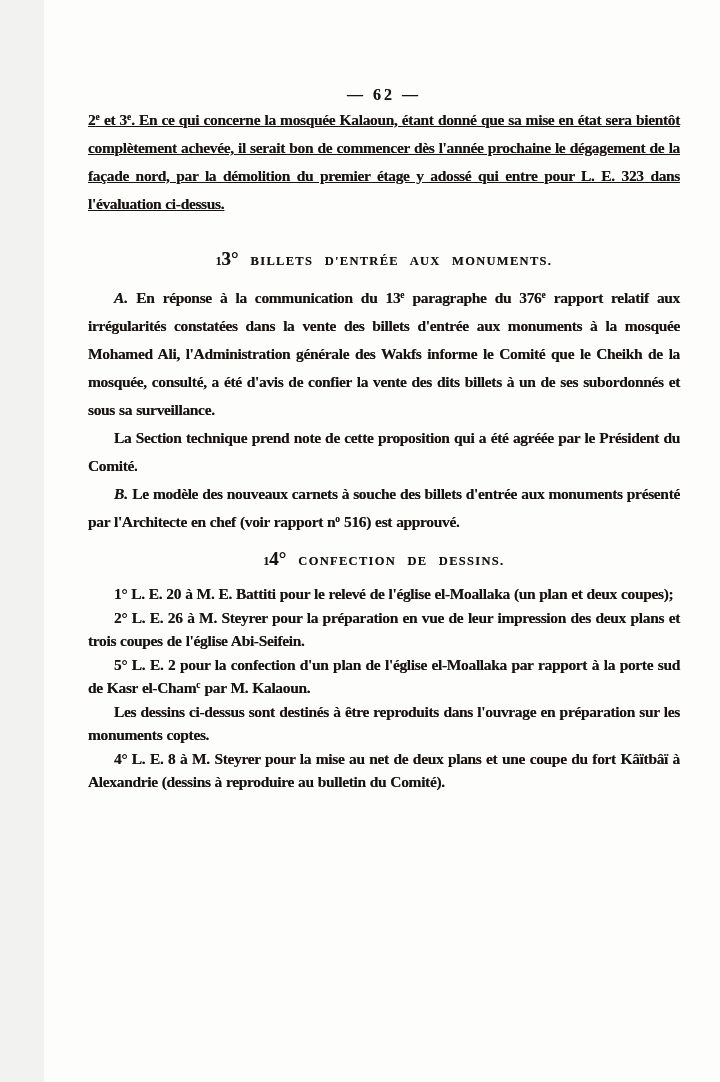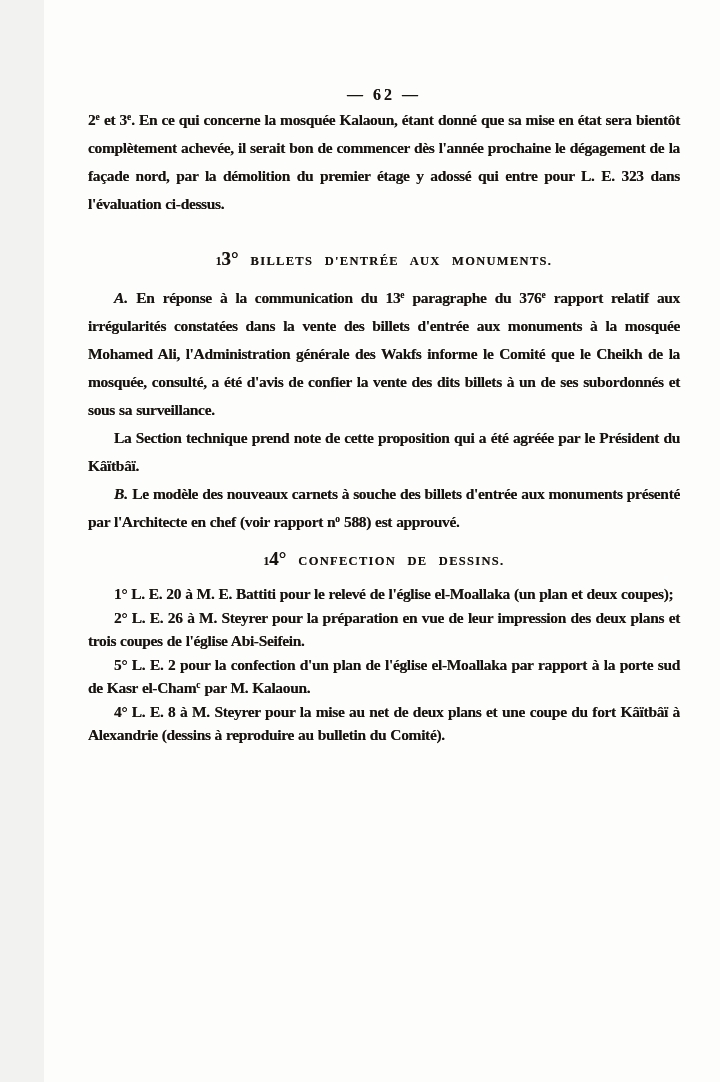--- a/index.html
+++ b/index.html
@@ -29,21 +29,21 @@
   p.para {
     margin: 0;
     font-size: 15.5px;
     letter-spacing: -0.35px;
     word-spacing: 0.5px;
     line-height: 28px;
     text-align: justify;
   }
   p.tight { line-height: 23.5px; }
   .ind { text-indent: 26px; }
-  .mt-para1 { margin-top: 24px; }
+  .mt-para1 { margin-top: 24px; text-decoration: underline; }
   .mt-b    { margin-top: 8px; }
   .mt-item { margin-top: 10px; }
   .mt-i1   { margin-top: 8px; }
   sup.sp {
     font-size: 9.5px;
     line-height: 0;
     vertical-align: 5px;
     letter-spacing: 0;
   }
   i.lead { font-style: italic; letter-spacing: 0; }
@@ -67,29 +67,30 @@
 <div class="page">
 
   <div class="pagenum">— 62 —</div>
 
   <p class="para mt-para1"><span>2</span><sup class="sp">e</sup><span> et 3</span><sup class="sp">e</sup><span>. En ce qui concerne la mosquée Kalaoun, étant donné que sa mise en état sera bientôt complètement achevée, il serait bon de commencer dès l'année prochaine le dégagement de la façade nord, par la démolition du premier étage y adossé qui entre pour L. E. 323 dans l'évaluation ci-dessus.</span></p>
 
   <h2 class="sechead"><span class="hnum"><span class="hns">1</span><span class="hnb">3°</span></span><span class="htitle">BILLETS D'ENTRÉE AUX MONUMENTS.</span></h2>
 
   <p class="para ind"><i class="lead">A.</i><span> En réponse à la communication du 13</span><sup class="sp">e</sup><span> paragraphe du 376</span><sup class="sp">e</sup><span> rapport relatif aux irrégularités constatées dans la vente des billets d'entrée aux monuments à la mosquée Mohamed Ali, l'Administration générale des Wakfs informe le Comité que le Cheikh de la mosquée, consulté, a été d'avis de confier la vente des dits billets à un de ses subordonnés et sous sa surveillance.</span></p>
 
-  <p class="para ind">La Section technique prend note de cette proposition qui a été agréée par le Président du Kâïtbâï.</p>
+  <p class="para ind">La Section technique prend note de cette proposition qui a été agréée par le Président du Comité.</p>
 
-  <p class="para ind mt-b"><i class="lead">B.</i><span> Le modèle des nouveaux carnets à souche des billets d'entrée aux monuments présenté par l'Architecte en chef (voir rapport n</span><sup class="sp">o</sup><span> 588) est approuvé.</span></p>
+  <p class="para ind mt-b"><i class="lead">B.</i><span> Le modèle des nouveaux carnets à souche des billets d'entrée aux monuments présenté par l'Architecte en chef (voir rapport n</span><sup class="sp">o</sup><span> 516) est approuvé.</span></p>
 
   <h2 class="sechead sec14"><span class="hnum"><span class="hns">1</span><span class="hnb">4°</span></span><span class="htitle">CONFECTION DE DESSINS.</span></h2>
 
 
   <p class="para tight ind mt-i1">1° L. E. 20 à M. E. Battiti pour le relevé de l'église el-Moallaka (un plan et deux coupes);</p>
 
   <p class="para tight ind mt-item">2° L. E. 26 à M. Steyrer pour la préparation en vue de leur impression des deux plans et trois coupes de l'église Abi-Seifein.</p>
 
   <p class="para tight ind mt-item"><span>5° L. E. 2 pour la confection d'un plan de l'église el-Moallaka par rapport à la porte sud de Kasr el-Cham</span><sup class="sp">c</sup><span> par M. Kalaoun.</span></p>
 
+  <p class="para tight ind">Les dessins ci-dessus sont destinés à être reproduits dans l'ouvrage en préparation sur les monuments coptes.</p>
 
   <p class="para tight ind mt-item">4° L. E. 8 à M. Steyrer pour la mise au net de deux plans et une coupe du fort Kâïtbâï à Alexandrie (dessins à reproduire au bulletin du Comité).</p>
 
 </div>
 
 </body></html>

